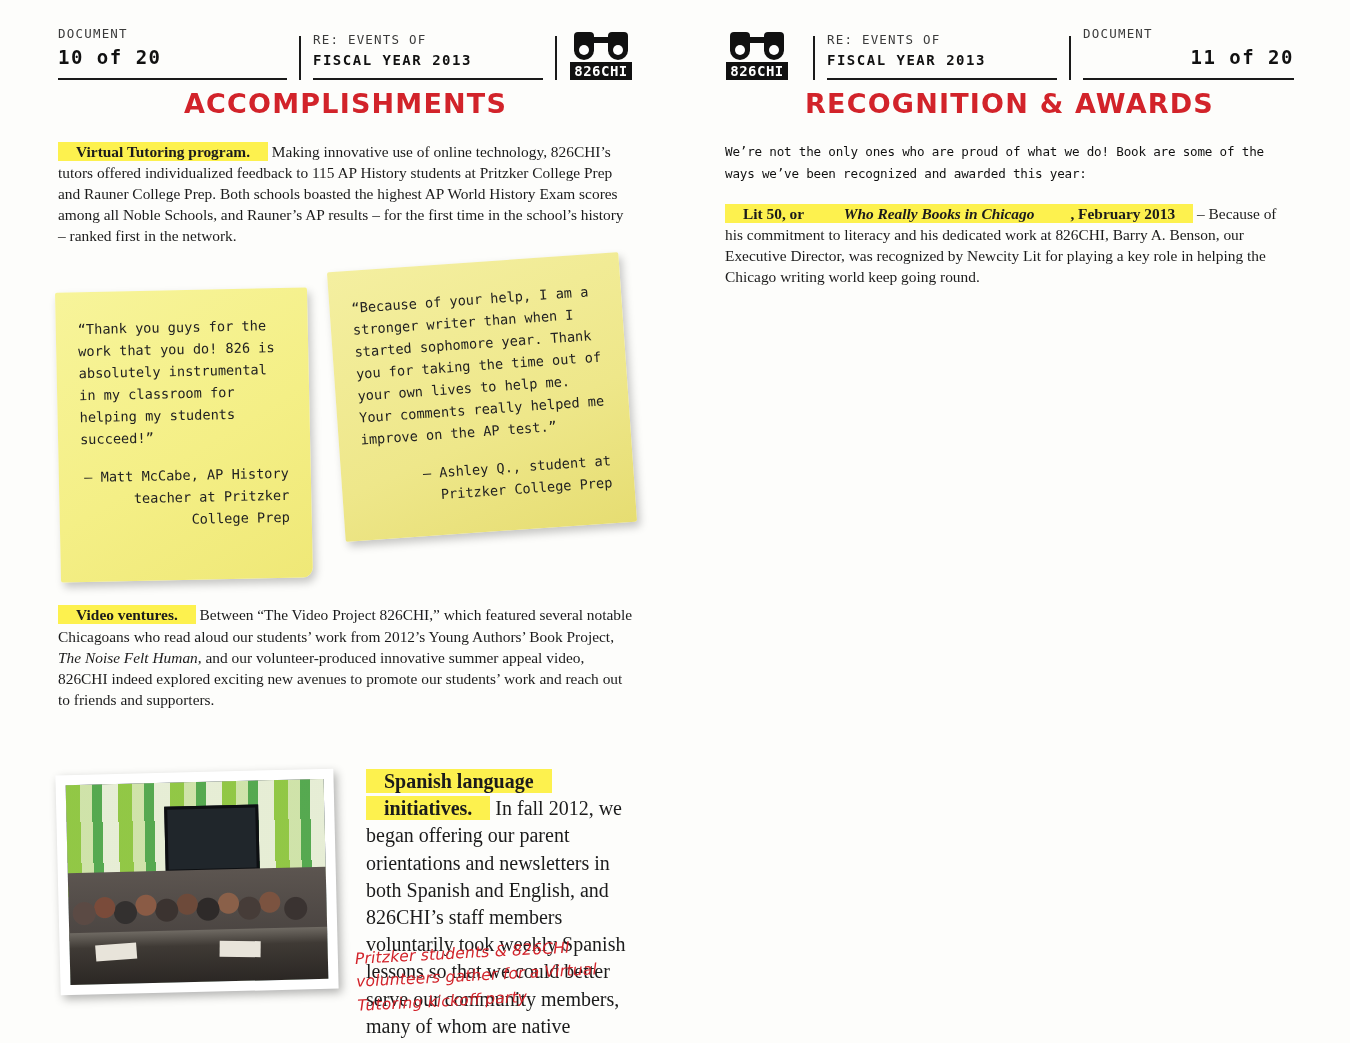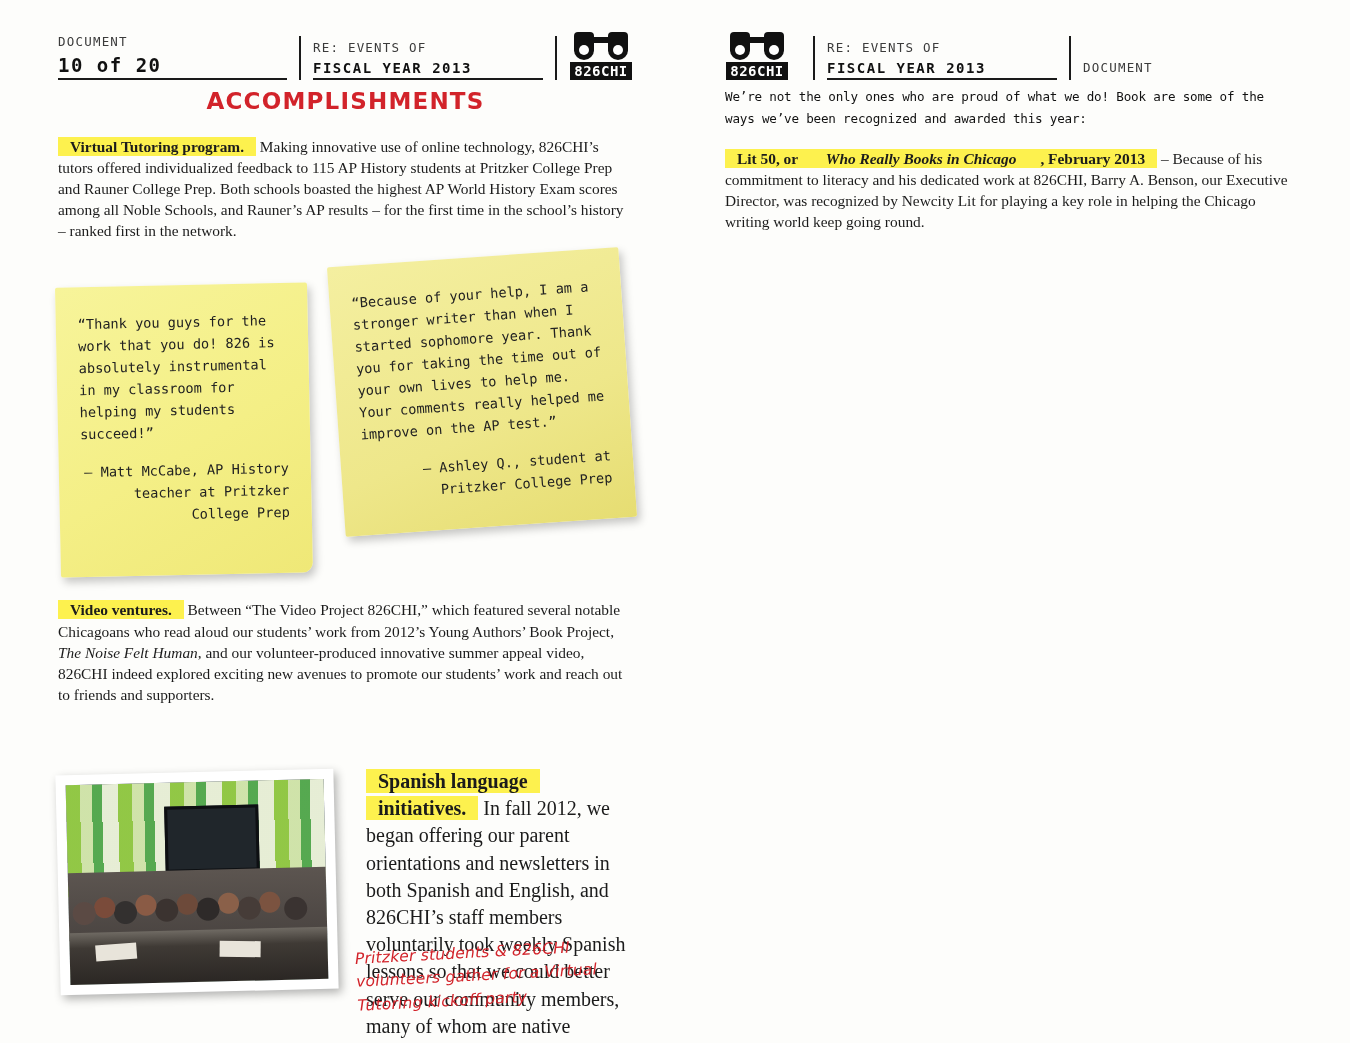--- a/index.html
+++ b/index.html
@@ -53,21 +53,21 @@
   .hdr {
     display: flex;
     align-items: flex-end;
     height: 62px;
     margin-bottom: 6px;
   }
   .hdr-cell {
     position: relative;
     font-family: "DejaVu Sans Mono", monospace;
     letter-spacing: 0.5px;
-    padding-bottom: 2px;
+    padding-bottom: 10px;
   }
   .hdr-rule {
     border-bottom: 2px solid #1a1a1a;
   }
   .hdr-small {
     font-size: 12.5px;
     color: #3b3b3b;
     letter-spacing: 1.2px;
     padding-bottom: 5px;
   }
@@ -101,21 +101,21 @@
   }
   .logo svg { display: block; }
 
   .col-stack { display: flex; flex-direction: column; margin-top: 19px; }
 
   
   h1.section-title {
     font-family: "DejaVu Sans", sans-serif;
     color: #d2232a;
     text-align: center;
-    font-size: 23px;
+    font-size: 27px;
     letter-spacing: 1.2px;
     font-weight: bold;
     margin: 8px 0 22px 0;
   }
 
   .intro {
     font-family: "DejaVu Sans Mono", monospace;
     font-size: 12.6px;
     line-height: 1.75;
     color: #111;
@@ -126,21 +126,21 @@
   p.body {
     font-size: 15.4px;
     line-height: 1.37;
     color: #1b1b1b;
     margin: 0 0 16px 0;
     text-align: left;
   }
   .hl {
     background: #fdf14e;
     font-weight: bold;
-    padding: 1px 12px;
+    padding: 1px 18px;
     box-decoration-break: clone;
     -webkit-box-decoration-break: clone;
   }
   .hl-ital { font-style: italic; }
   em { font-style: italic; }
 
   
   .notes {
     position: relative;
     height: 320px;
@@ -359,23 +359,25 @@
         </svg>
       </div>
       <div class="vbar"></div>
       <div class="col-stack" style="width:230px;">
         <div class="hdr-cell hdr-small">RE: EVENTS OF</div>
         <div class="hdr-cell hdr-rule hdr-big">FISCAL YEAR 2013</div>
       </div>
       <div class="vbar"></div>
       <div class="col-stack" style="flex:1;">
         <div class="hdr-cell hdr-small">DOCUMENT</div>
-      </div>
-    </div>
-
+        <div class="hdr-cell hdr-rule hdr-pg" style="text-align:right;">11 of 20</div>
+      </div>
+    </div>
+
+    <h1 class="section-title">RECOGNITION &amp; AWARDS</h1>
 
     <div class="intro">We’re not the only ones who are proud of what we do! Book are some of the ways we’ve been recognized and awarded this year:</div>
 
 
 
     <p class="body">
       <span class="hl">Lit 50, or </span><span class="hl hl-ital">Who Really Books in Chicago</span><span class="hl">, February 2013</span><span> – Because of his commitment to literacy and his dedicated work at 826CHI, Barry A. Benson, our Executive Director, was recognized by Newcity Lit for playing a key role in helping the Chicago writing world keep going round.</span>
     </p>
 
   </div>

